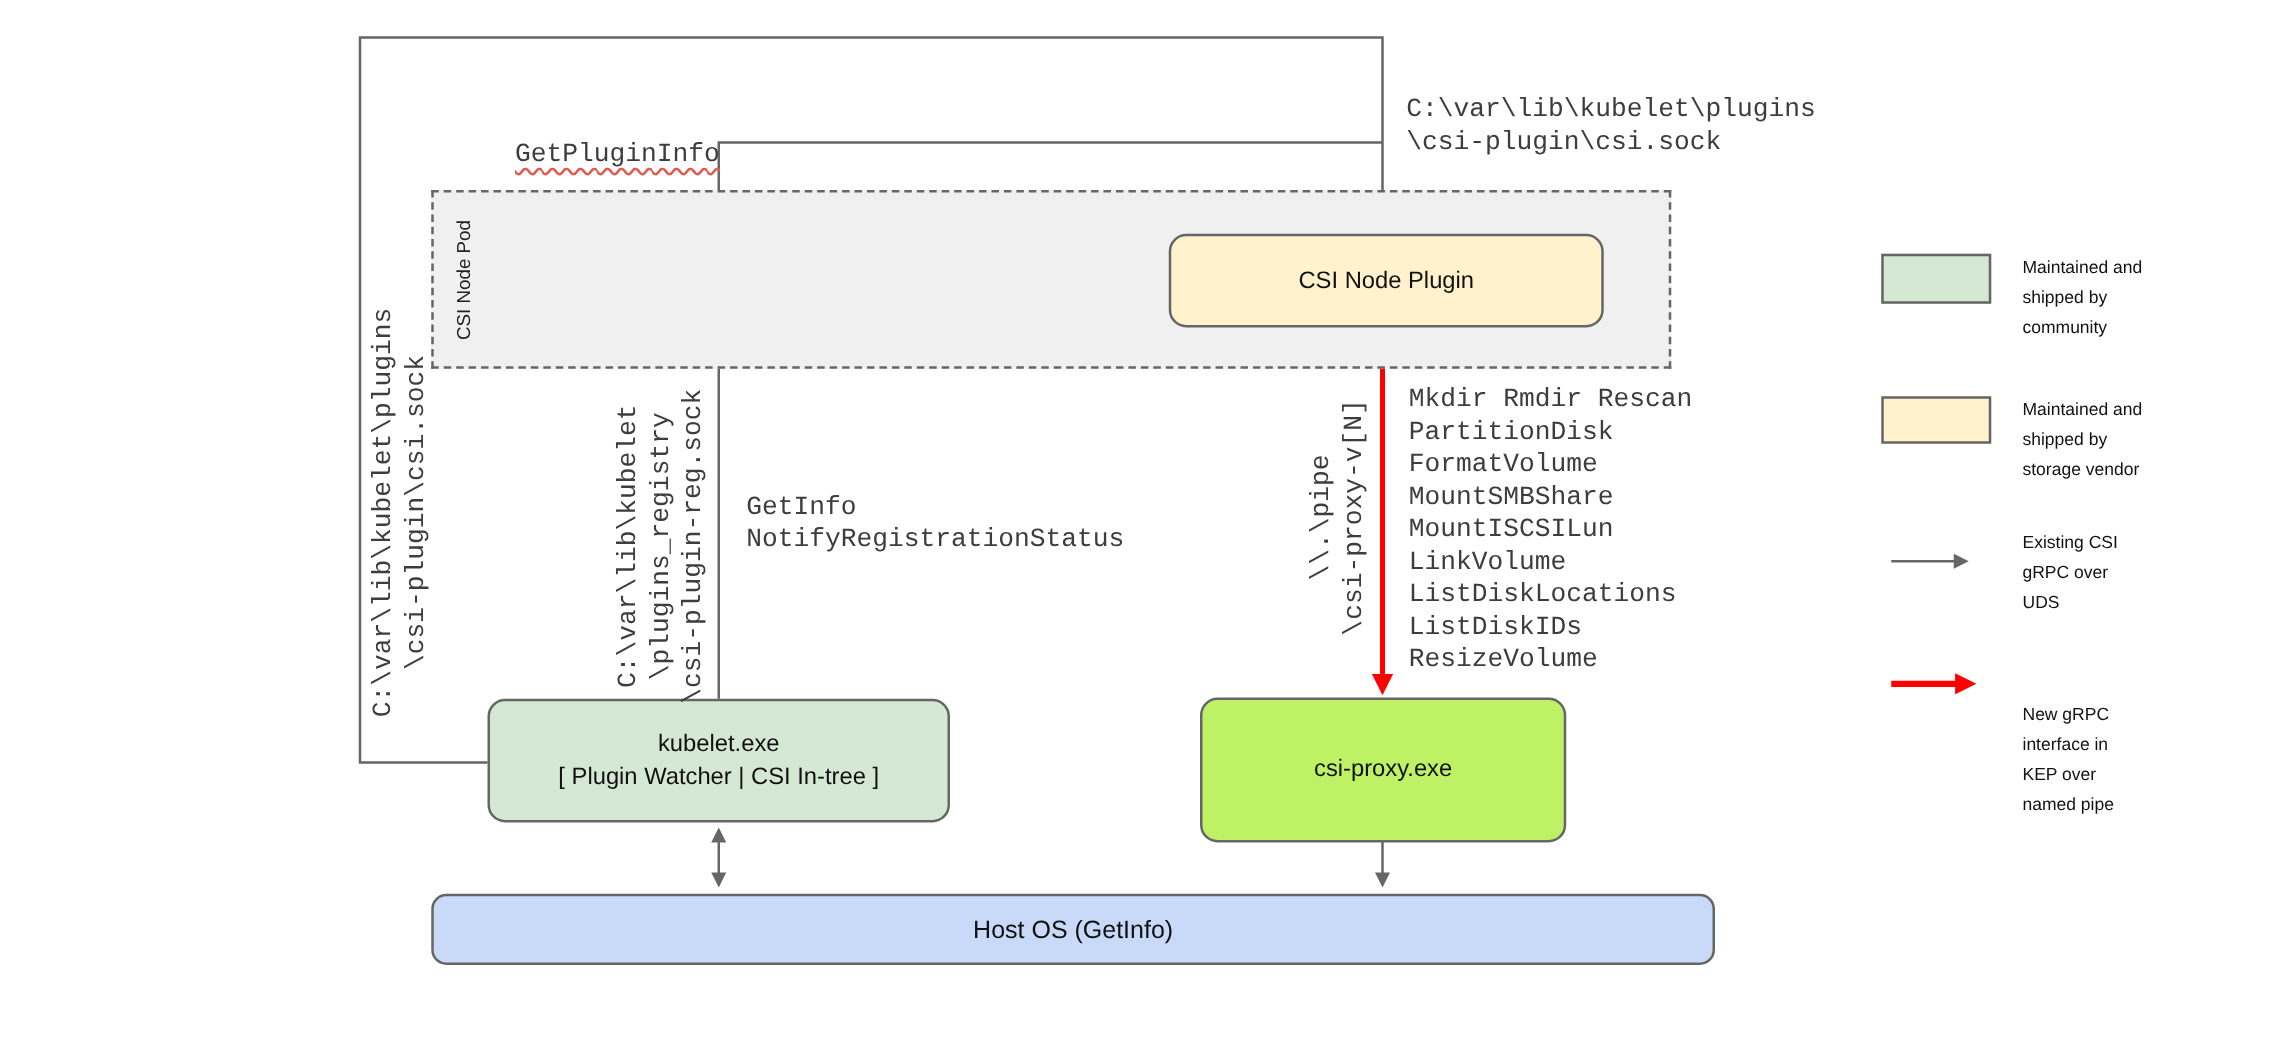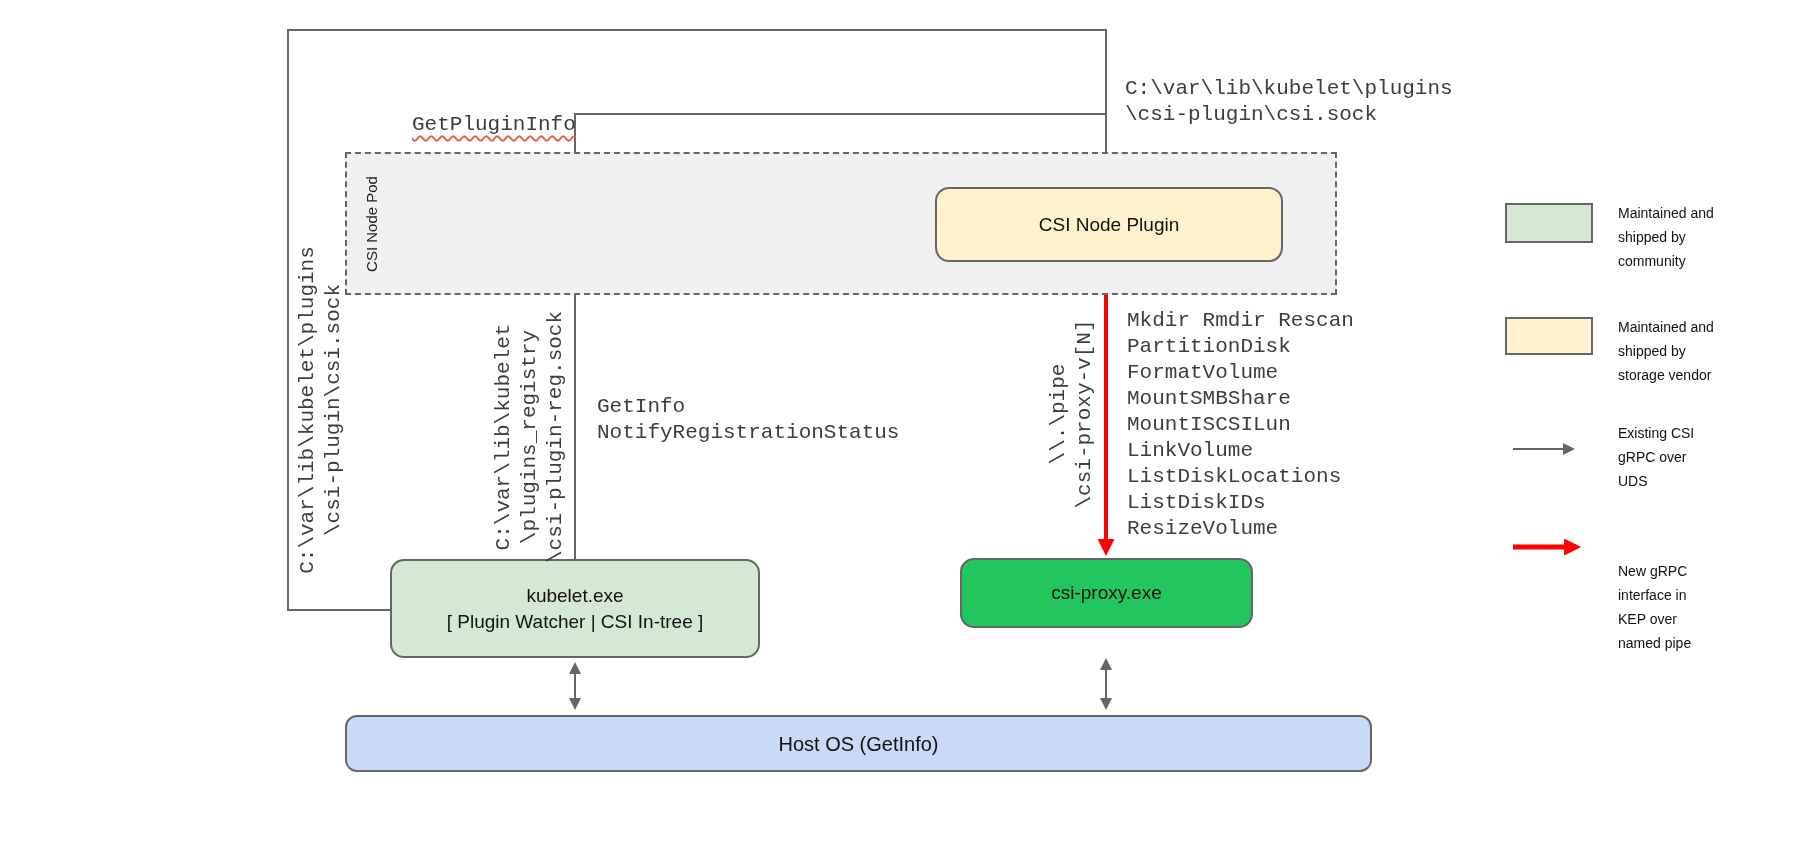--- a/index.html
+++ b/index.html
@@ -82,21 +82,21 @@
 
   <div class="pod" style="left:345px;top:152px;width:992px;height:143px;"></div>
   <div class="vlabel podtitle" style="left:322px;top:215px;width:100px;height:18px;line-height:18px;">CSI Node Pod</div>
 
 
   <div class="node" style="left:935px;top:187px;width:348px;height:75px;background:#fff2cc;">CSI Node Plugin</div>
 
   <div class="node" style="left:390px;top:559px;width:370px;height:99px;background:#d5e8d4;">kubelet.exe
 [ Plugin Watcher | CSI In-tree ]</div>
 
-  <div class="node" style="left:960px;top:558px;width:293px;height:70px;background:#22c55e;">csi-proxy.exe</div>
+  <div class="node" style="left:960px;top:558px;width:293px;height:116px;background:#bef264;">csi-proxy.exe</div>
 
   <div class="node" style="left:345px;top:715px;width:1027px;height:57px;background:#c9daf8;border-radius:12px;font-size:20px;">Host OS (GetInfo)</div>
 
   <div class="mono squiggle" style="left:412px;top:112px;">GetPluginInfo</div>
 
   <div class="mono" style="left:1125px;top:76px;">C:\var\lib\kubelet\plugins
 \csi-plugin\csi.sock</div>
 
   <div class="mono vlabel" style="left:155px;top:384px;width:332px;height:52px;">C:\var\lib\kubelet\plugins
 \csi-plugin\csi.sock</div>

